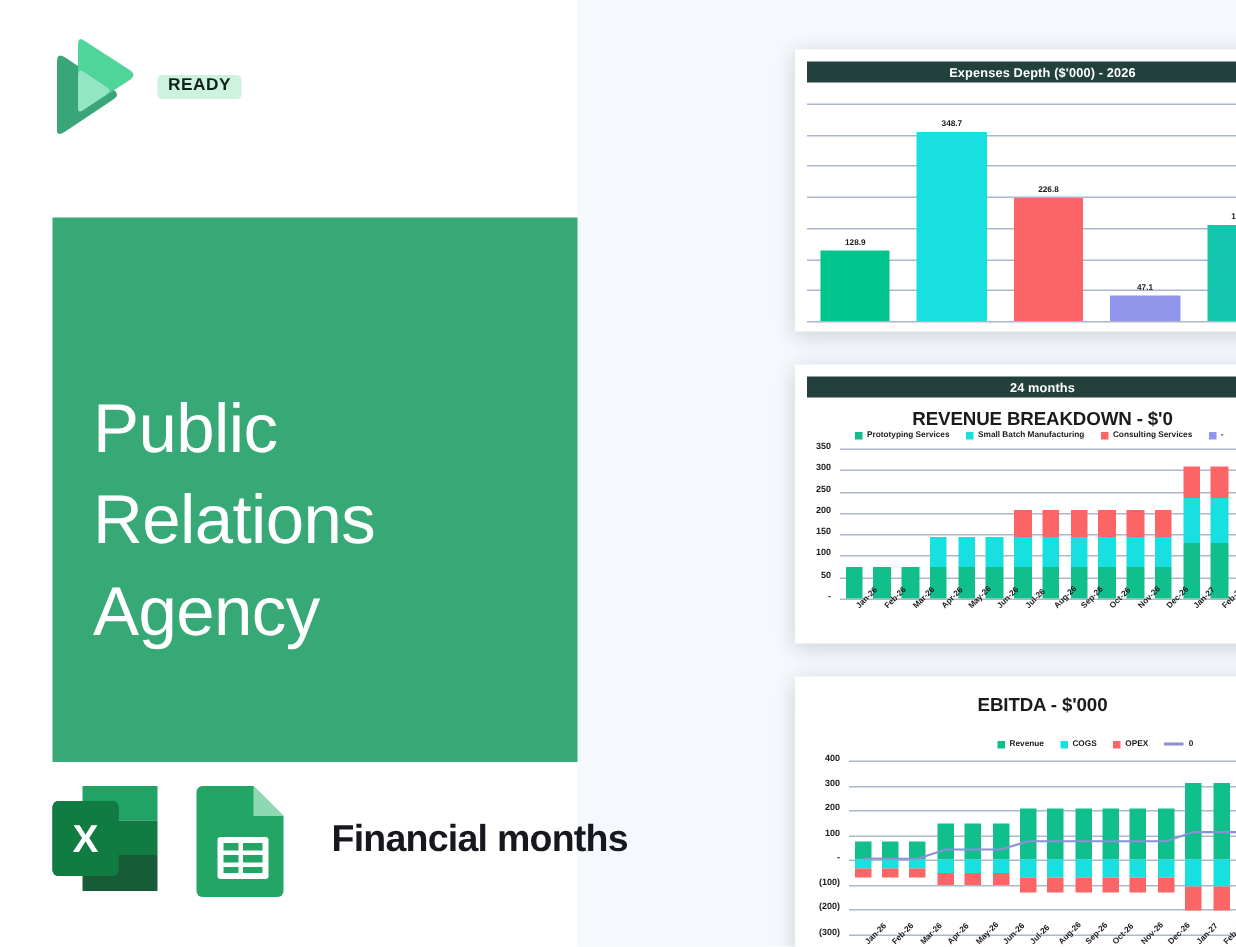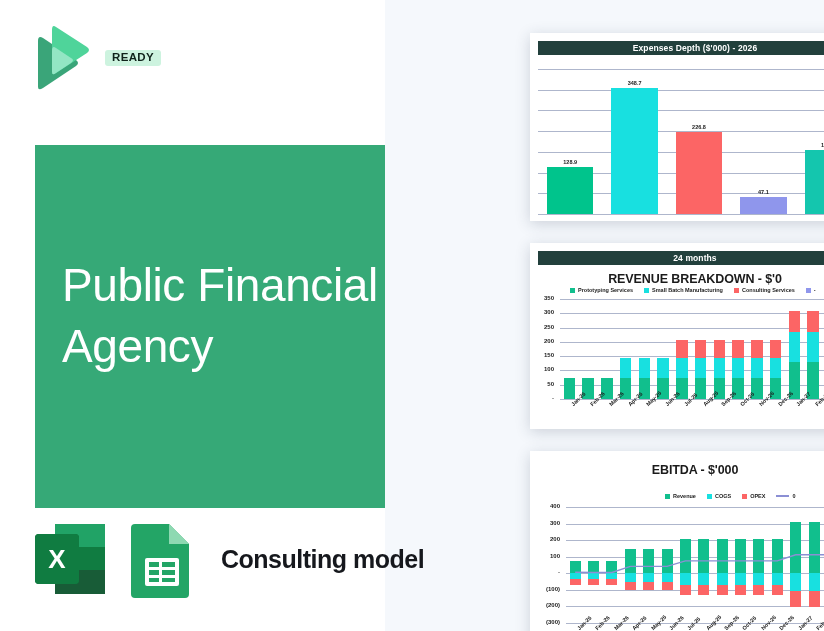--- a/index.html
+++ b/index.html
@@ -100,21 +100,21 @@
         <path d="M22 5 L22 47 Q22 51 26 48 L57 28 Q61 25 57 22 L26 2 Q22 -1 22 5 Z" fill="#4fd49a"></path>
         <path d="M22 26 L22 47 Q22 51 26 48 L41 38 Q45 35 41 33 L26 23 Q22 20 22 26 Z" fill="#9fe9cb" opacity=".85"></path>
       </svg>
     </div>
     <div class="brand-text">
       <span class="ready-badge">READY</span>
     </div>
   </div>
 
   <div class="title-panel">
-    <h1>Public Financial Agency</h1>
+    <h1>Public Relations Agency</h1>
   </div>
 
   <div class="footer">
     <div class="icon-xls">
       <svg width="74" height="78" viewBox="0 0 74 78">
         <rect x="22" y="4" width="50" height="23" fill="#21a366"></rect>
         <rect x="22" y="27" width="50" height="23" fill="#107c41"></rect>
         <rect x="22" y="50" width="50" height="24" fill="#185c37"></rect>
         <rect x="22" y="4" width="25" height="70" fill="#33c481" opacity=".0"></rect>
         <rect x="2" y="14" width="44" height="50" rx="4" fill="#107c41"></rect>
@@ -129,21 +129,21 @@
         <path d="M44 4 l20 20 h-20 z" fill="#8ed9b2"></path>
         <rect x="20" y="38" width="34" height="28" rx="2" fill="#ffffff"></rect>
         <rect x="24" y="42" width="10" height="5" fill="#23a566"></rect>
         <rect x="37" y="42" width="13" height="5" fill="#23a566"></rect>
         <rect x="24" y="50" width="10" height="5" fill="#23a566"></rect>
         <rect x="37" y="50" width="13" height="5" fill="#23a566"></rect>
         <rect x="24" y="58" width="10" height="4" fill="#23a566"></rect>
         <rect x="37" y="58" width="13" height="4" fill="#23a566"></rect>
       </svg>
     </div>
-    <span class="footer-label">Consulting model</span>
+    <span class="footer-label">Financial months</span>
   </div>
 
   <div class="card card-1">
     <div class="sheet-band wide">Expenses Depth ($'000) - 2026</div>
     <div class="plot" id="plot1" style="position:absolute; left:8px; top:36px; right:0; height:145px;">
         <div class="gridline" style="top: 0px;"></div>
         <div class="gridline" style="top: 20.7143px;"></div>
         <div class="gridline" style="top: 41.4286px;"></div>
         <div class="gridline" style="top: 62.1429px;"></div>
         <div class="gridline" style="top: 82.8571px;"></div>

